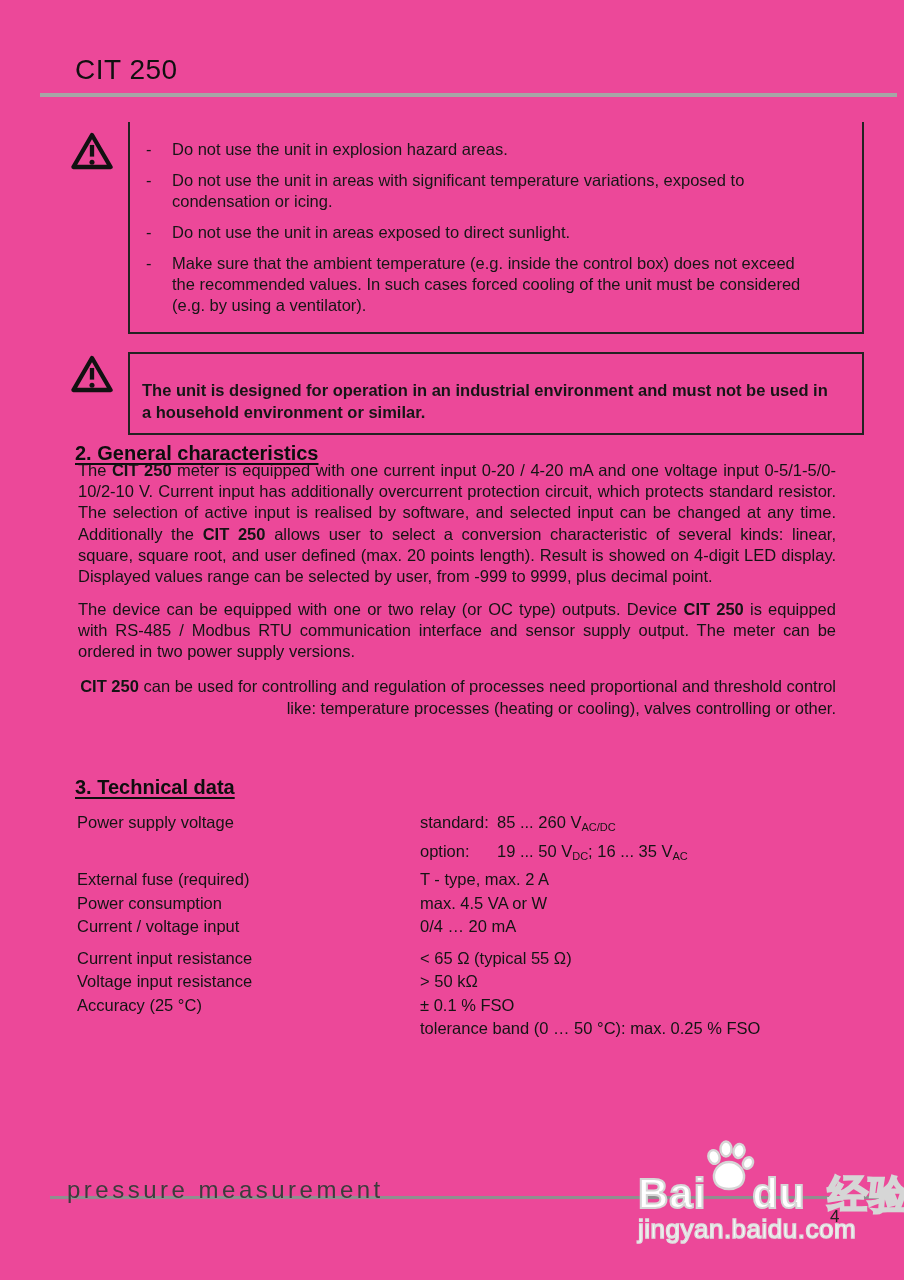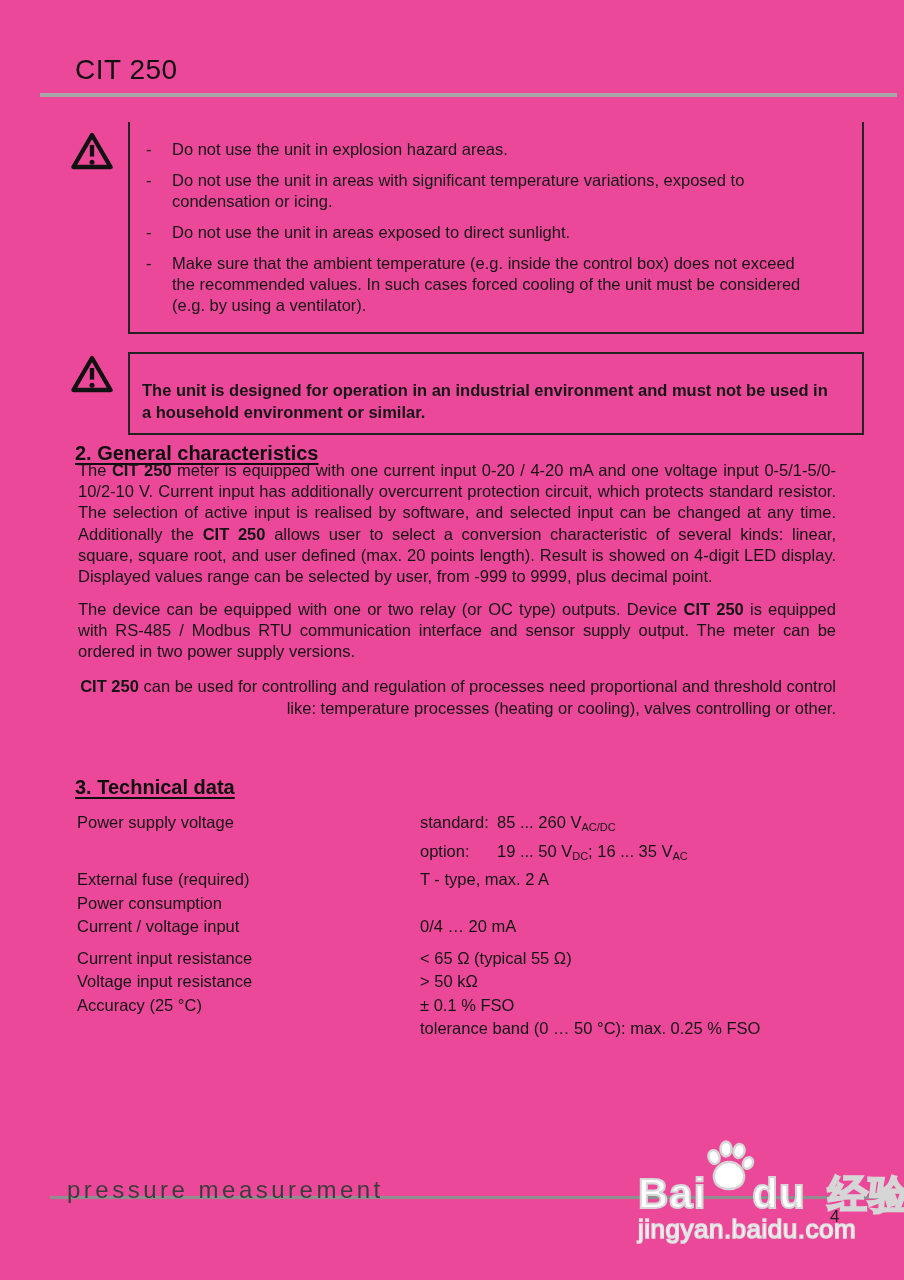--- a/index.html
+++ b/index.html
@@ -182,20 +182,23 @@
         </div>
       </div>
       <div class="tech-row">
         <div class="tech-label">External fuse (required)</div>
         <div class="tech-value">
           <div class="tech-line"><span>T - type, max. 2 A</span></div>
         </div>
       </div>
       <div class="tech-row">
         <div class="tech-label">Power consumption</div>
+        <div class="tech-value">
+          <div class="tech-line"><span>max. 4.5 VA or W</span></div>
+        </div>
       </div>
       <div class="tech-row">
         <div class="tech-label">Current / voltage input</div>
         <div class="tech-value">
           <div class="tech-line"><span>0/4 … 20 mA</span></div>
         </div>
       </div>
       <div class="tech-row gap">
         <div class="tech-label">Current input resistance</div>
         <div class="tech-value">

